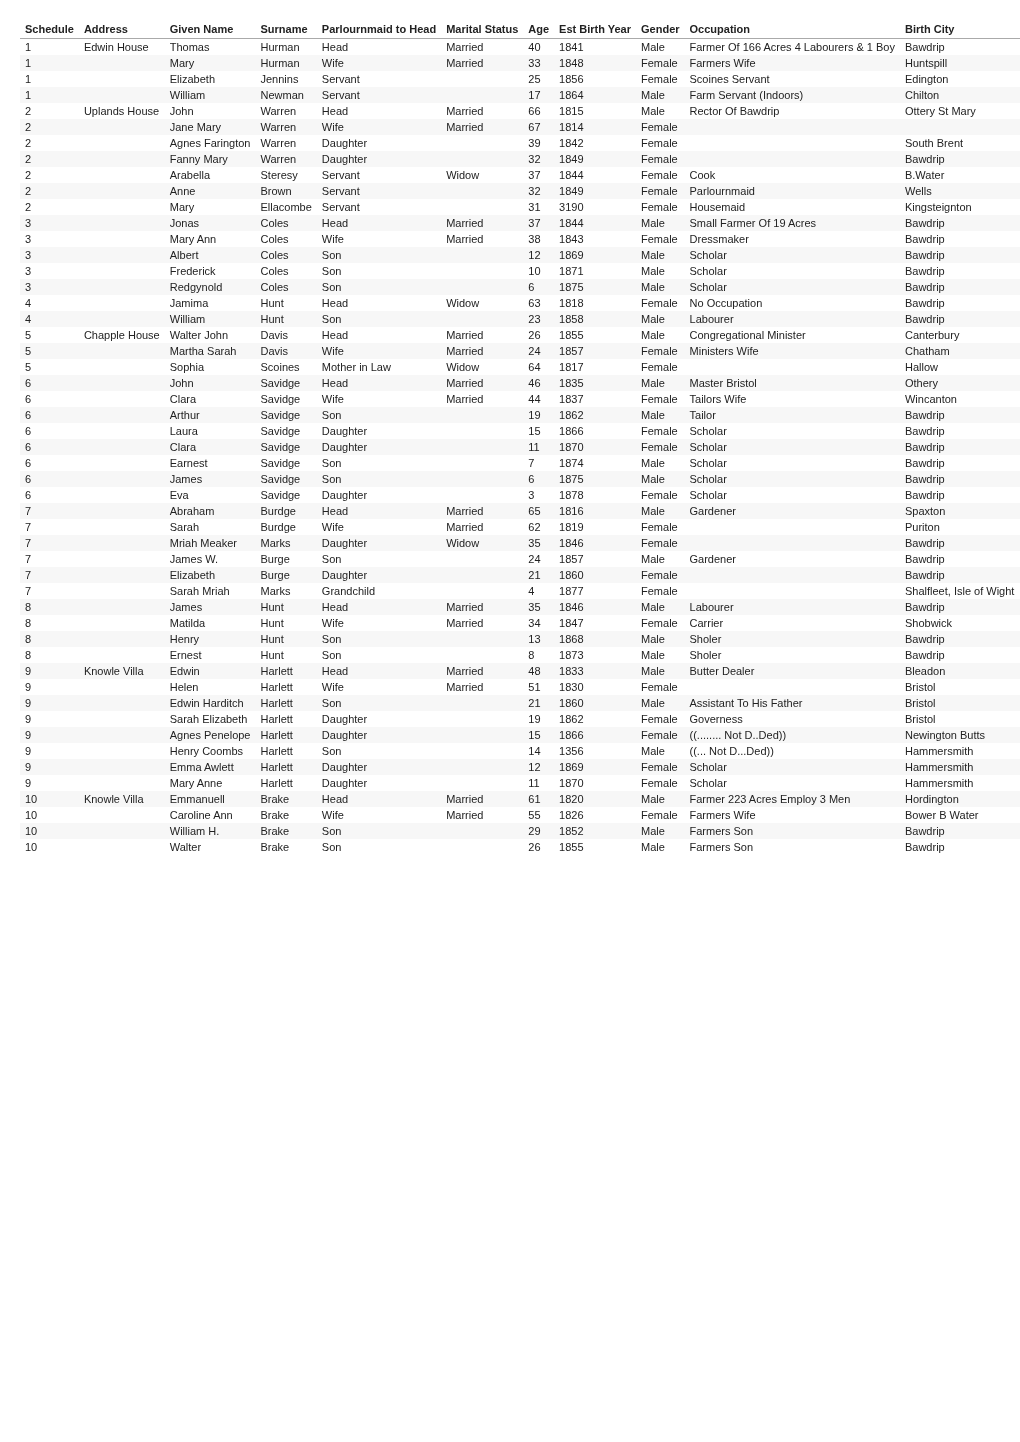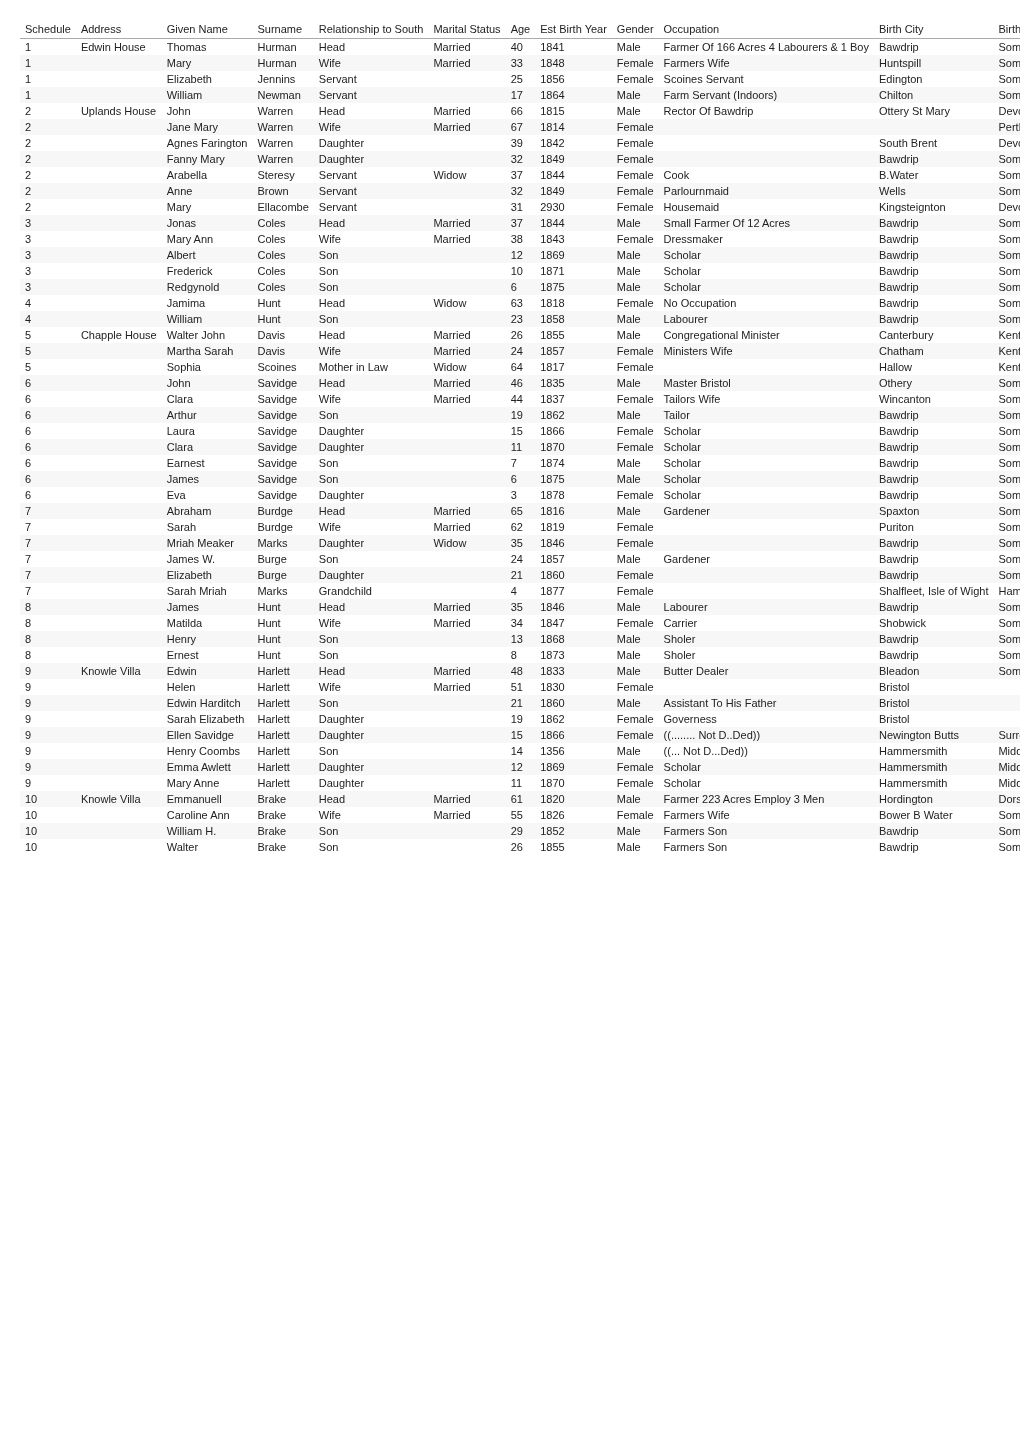--- a/index.html
+++ b/index.html
@@ -9,21 +9,21 @@
       background: #fff;
       color: #222;
       padding: 20px;
     }
     table {
       width: 100%;
       border-collapse: collapse;
       font-size: 11px;
     }
     thead tr th {
-      font-weight: normal;
+      font-weight: bold;
       text-align: left;
       padding: 3px 5px;
       border-bottom: 1px solid #aaa;
       white-space: nowrap;
       margin-top: 40px;
     }
     tbody tr td {
       padding: 2px 5px;
       vertical-align: top;
       white-space: nowrap;
@@ -35,21 +35,21 @@
 </head>
 <body>
 
 <table>
   <thead>
     <tr>
     <th>Schedule</th>
         <th>Address</th>
         <th>Given Name</th>
         <th>Surname</th>
-        <th>Relationship to South</th>
+        <th>Parlournmaid to Head</th>
         <th>Marital Status</th>
         <th>Age</th>
         <th>Est Birth Year</th>
         <th>Gender</th>
         <th>Occupation</th>
         <th>Birth City</th>
         <th>Birth County</th>
       </tr>
   </thead>
   <tbody id="table-body">
@@ -194,37 +194,37 @@
         <td>Somerset</td>
       </tr>
       <tr>
         <td>2</td>
         <td></td>
         <td>Mary</td>
         <td>Ellacombe</td>
         <td>Servant</td>
         <td></td>
         <td>31</td>
-        <td>2930</td>
+        <td>3190</td>
         <td>Female</td>
         <td>Housemaid</td>
         <td>Kingsteignton</td>
         <td>Devon</td>
       </tr>
       <tr>
         <td>3</td>
         <td></td>
         <td>Jonas</td>
         <td>Coles</td>
         <td>Head</td>
         <td>Married</td>
         <td>37</td>
         <td>1844</td>
         <td>Male</td>
-        <td>Small Farmer Of 12 Acres</td>
+        <td>Small Farmer Of 19 Acres</td>
         <td>Bawdrip</td>
         <td>Somerset</td>
       </tr>
       <tr>
         <td>3</td>
         <td></td>
         <td>Mary Ann</td>
         <td>Coles</td>
         <td>Wife</td>
         <td>Married</td>
@@ -651,21 +651,21 @@
         <td>19</td>
         <td>1862</td>
         <td>Female</td>
         <td>Governess</td>
         <td>Bristol</td>
         <td></td>
       </tr>
       <tr>
         <td>9</td>
         <td></td>
-        <td>Ellen Savidge</td>
+        <td>Agnes Penelope</td>
         <td>Harlett</td>
         <td>Daughter</td>
         <td></td>
         <td>15</td>
         <td>1866</td>
         <td>Female</td>
         <td>((........ Not D..Ded))</td>
         <td>Newington Butts</td>
         <td>Surrey</td>
       </tr>

